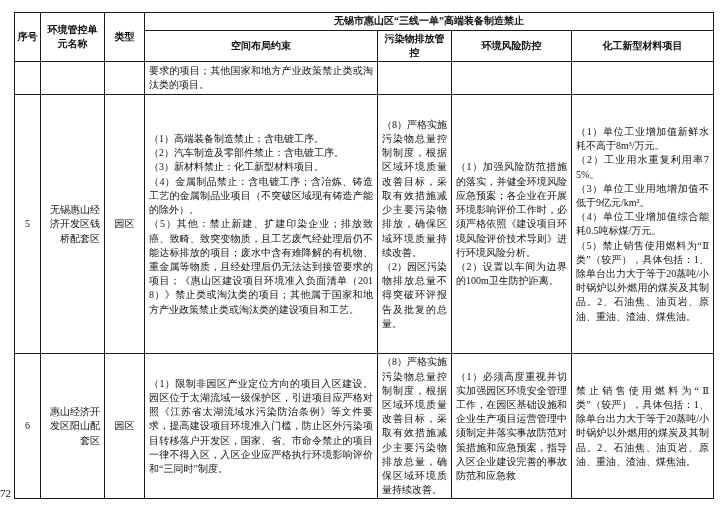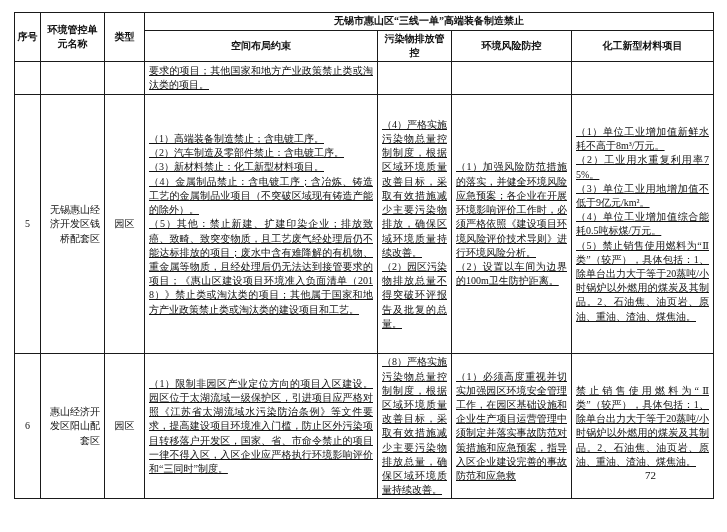--- a/index.html
+++ b/index.html
@@ -45,33 +45,32 @@
   }
   td.c-name {
     text-align: right;
     padding: 0 10px;
   }
   td.c-body {
     text-align: justify;
     text-justify: inter-character;
     white-space: pre-line;
     padding: 2px 5px;
-    text-decoration: underline;
   }
   tr.hr1 { height: 18px; }
   tr.hr2 { height: 30px; }
   tr.r-partial { height: 33px; }
   tr.r-five { height: 259px; }
   tr.r-six  { height: 128px; }
   .pageno {
     position: absolute;
     left: 0;
-    top: 469px;
+    top: 487px;
     width: 656px;
-    text-align: right;
+    text-align: left;
     font-size: 11px;
     color: #111;
   }
 </style>
 </head>
 <body>
 
 <div class="page">
   <table class="doc">
     <colgroup>
@@ -109,21 +108,21 @@
 
       <tr class="r-five">
         <td class="c-center">5</td>
         <td class="c-name">无锡惠山经济开发区钱桥配套区</td>
         <td class="c-center">园区</td>
         <td class="c-body">（1）高端装备制造禁止；含电镀工序。
 （2）汽车制造及零部件禁止：含电镀工序。
 （3）新材料禁止：化工新型材料项目。
 （4）金属制品禁止：含电镀工序；含冶炼、铸造工艺的金属制品业项目（不突破区域现有铸造产能的除外）。
 （5）其他：禁止新建、扩建印染企业；排放致癌、致畸、致突变物质，且工艺废气经处理后仍不能达标排放的项目；废水中含有难降解的有机物、重金属等物质，且经处理后仍无法达到接管要求的项目；《惠山区建设项目环境准入负面清单（2018）》禁止类或淘汰类的项目；其他属于国家和地方产业政策禁止类或淘汰类的建设项目和工艺。</td>
-        <td class="c-body">（4）严格实施污染物总量控制制度，根据区域环境质量改善目标，采取有效措施减少主要污染物排放，确保区域环境质量持续改善。
+        <td class="c-body">（8）严格实施污染物总量控制制度，根据区域环境质量改善目标，采取有效措施减少主要污染物排放，确保区域环境质量持续改善。
 （2）园区污染物排放总量不得突破环评报告及批复的总量。</td>
         <td class="c-body">（1）加强风险防范措施的落实，并健全环境风险应急预案；各企业在开展环境影响评价工作时，必须严格依照《建设项目环境风险评价技术导则》进行环境风险分析。
 （2）设置以车间为边界的100m卫生防护距离。</td>
         <td class="c-body">（1）单位工业增加值新鲜水耗不高于8m³/万元。
 （2）工业用水重复利用率75%。
 （3）单位工业用地增加值不低于9亿元/km²。
 （4）单位工业增加值综合能耗0.5吨标煤/万元。
 （5）禁止销售使用燃料为“Ⅱ类”（较严），具体包括：1、除单台出力大于等于20蒸吨/小时锅炉以外燃用的煤炭及其制品。2、石油焦、油页岩、原油、重油、渣油、煤焦油。</td>
       </tr>
 

